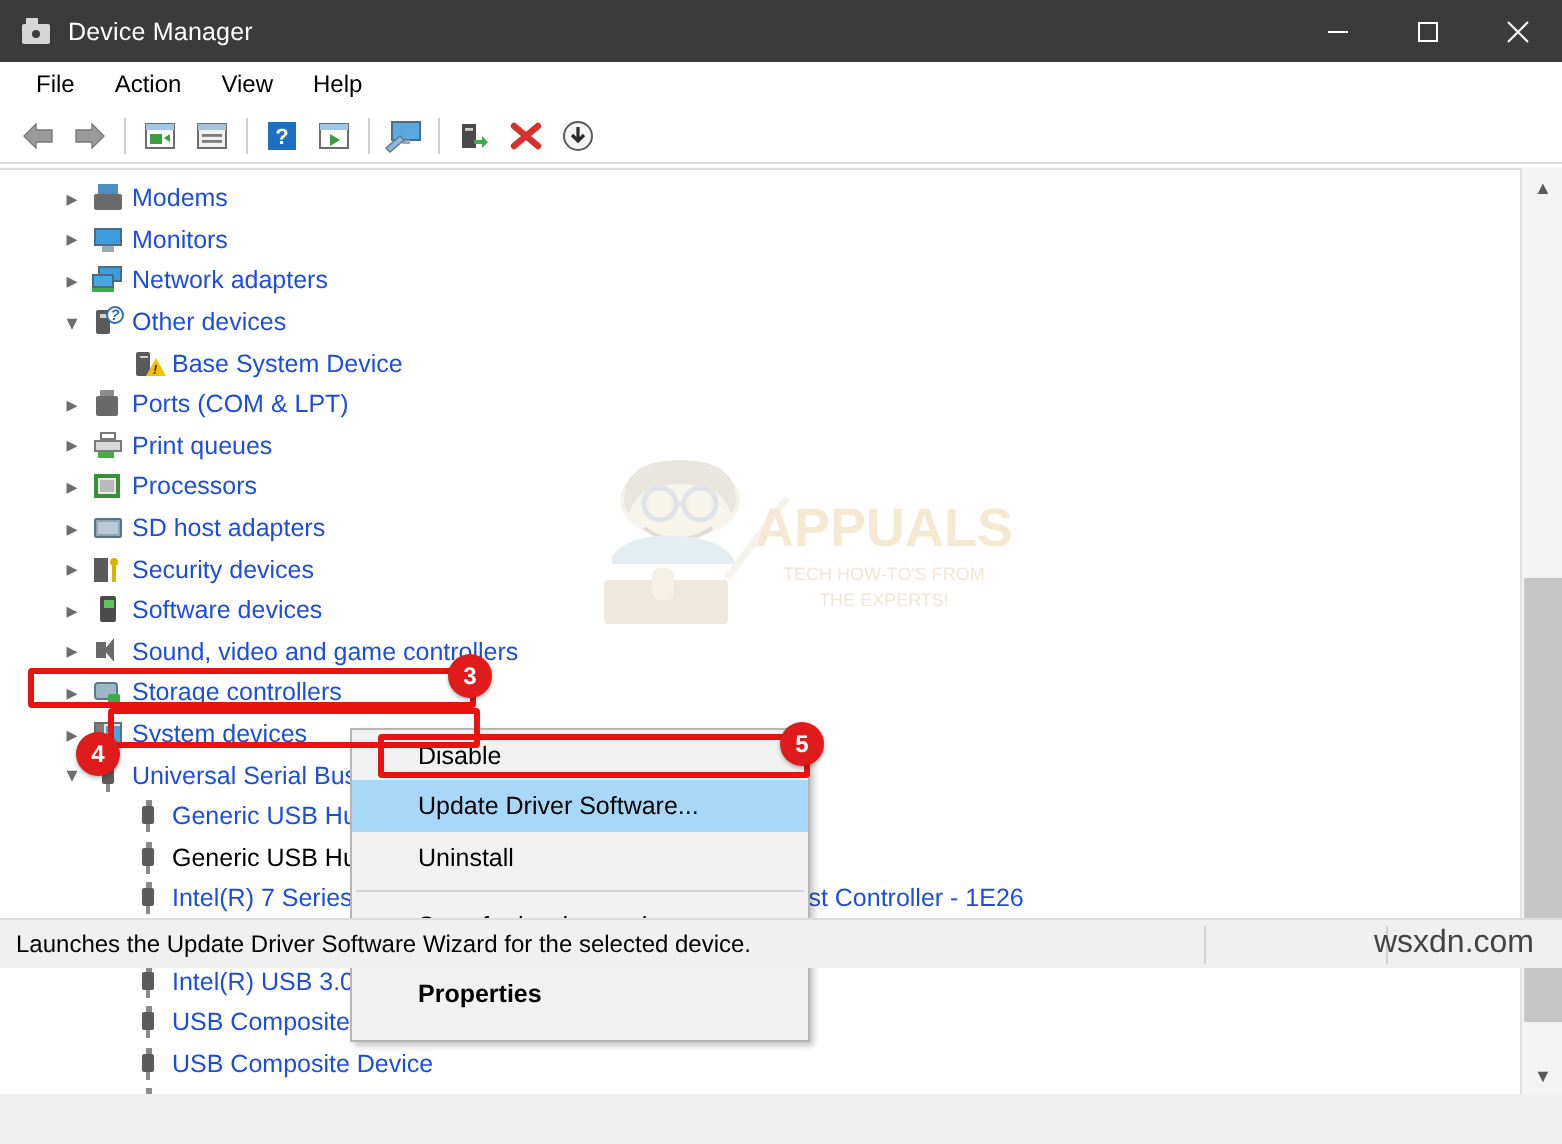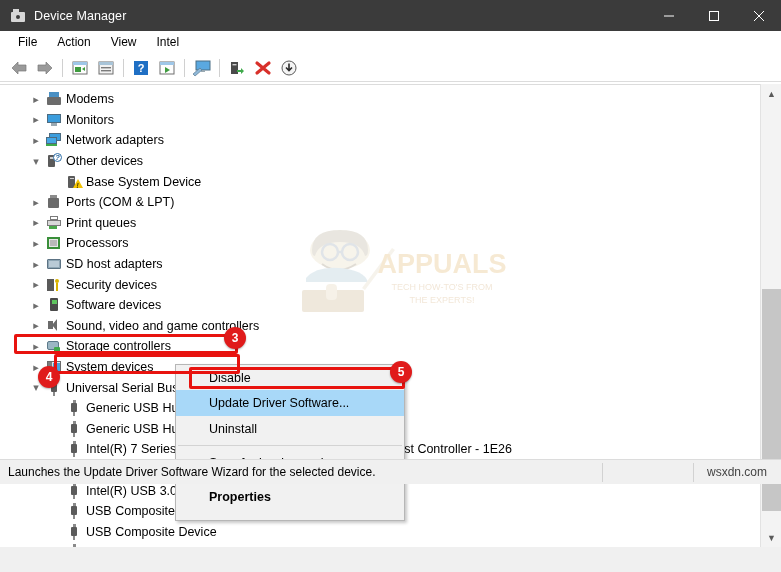--- a/index.html
+++ b/index.html
@@ -44,21 +44,21 @@
   
   .panel {
     position:absolute; left:0; top:84px; width:781px; height:463px;
     background:#fff; border-top:1px solid #dcdcdc;
   }
   .panel-inner { position:absolute; left:5px; top:0; right:21px; bottom:0; overflow:hidden; }
   .tree { position:relative; padding-top:4px; }
   .row { height:20.6px; display:flex; align-items:center; position:relative; white-space:nowrap; }
   .chev { width:18px; text-align:center; color:#6d6d6d; font-size:11px; flex:0 0 18px; }
   .ico { width:18px; height:16px; position:relative; flex:0 0 18px; margin-right:3px; }
-  .lbl { font-size:12.5px; color:#000000; }
+  .lbl { font-size:12.5px; color:#1d4ed8; }
   .sel .lbl { color:#000; }
 
   
   .lvl1 { padding-left:22px; }
   .lvl2 { padding-left:60px; }
 
   
   .i-modem-b { position:absolute; left:2px; top:6px; width:14px; height:8px; background:#6b6b6b; border-radius:1px; }
   .i-modem-t { position:absolute; left:4px; top:1px; width:10px; height:6px; background:#4a90c4; }
   
@@ -140,21 +140,21 @@
   .sb-btn { width:21px; height:19px; display:flex; align-items:center; justify-content:center; color:#5a5a5a; font-size:9px; }
   .sb-thumb { position:absolute; left:1px; width:19px; background:#c6c6c6; }
 
   
   .statusbar {
     position:absolute; left:0; bottom:0; width:781px; height:25px;
     background:#f0f0f0; border-top:1px solid #dcdcdc; display:flex; align-items:center;
   }
   .st-cell { font-size:12px; color:#000; padding-left:8px; }
   .st-sep { position:absolute; top:3px; width:1px; height:19px; background:#d2d2d2; }
-  .st-right { position:absolute; right:14px; font-size:12px; color:#444;margin-left:32px; }
+  .st-right { position:absolute; right:14px; font-size:16px; color:#444;margin-left:32px; }
 </style>
 </head>
 <body>
 
 <div id="app">
 
   <div class="titlebar">
     <div class="title-icon">
       <div class="ti-screen"></div>
         <div class="ti-body"></div>
@@ -178,21 +178,21 @@
             <line x1="11" y1="1" x2="1" y2="11" stroke="#ffffff" stroke-width="1"></line>
           </svg>
       </div>
     </div>
   </div>
 
   <div class="menubar">
     <div class="menu-item">File</div>
     <div class="menu-item">Action</div>
     <div class="menu-item">View</div>
-    <div class="menu-item">Intel</div>
+    <div class="menu-item">Help</div>
   </div>
 
   <div class="toolbar">
     <div class="tb">
       <svg width="20" height="16">
           <path d="M9,2 L3,8 L9,14 L9,11 L17,11 L17,5 L9,5 Z" fill="#9a9a9a" stroke="#7a7a7a" stroke-width="0.7"></path>
         </svg>
     </div>
     <div class="tb">
       <svg width="20" height="16">

